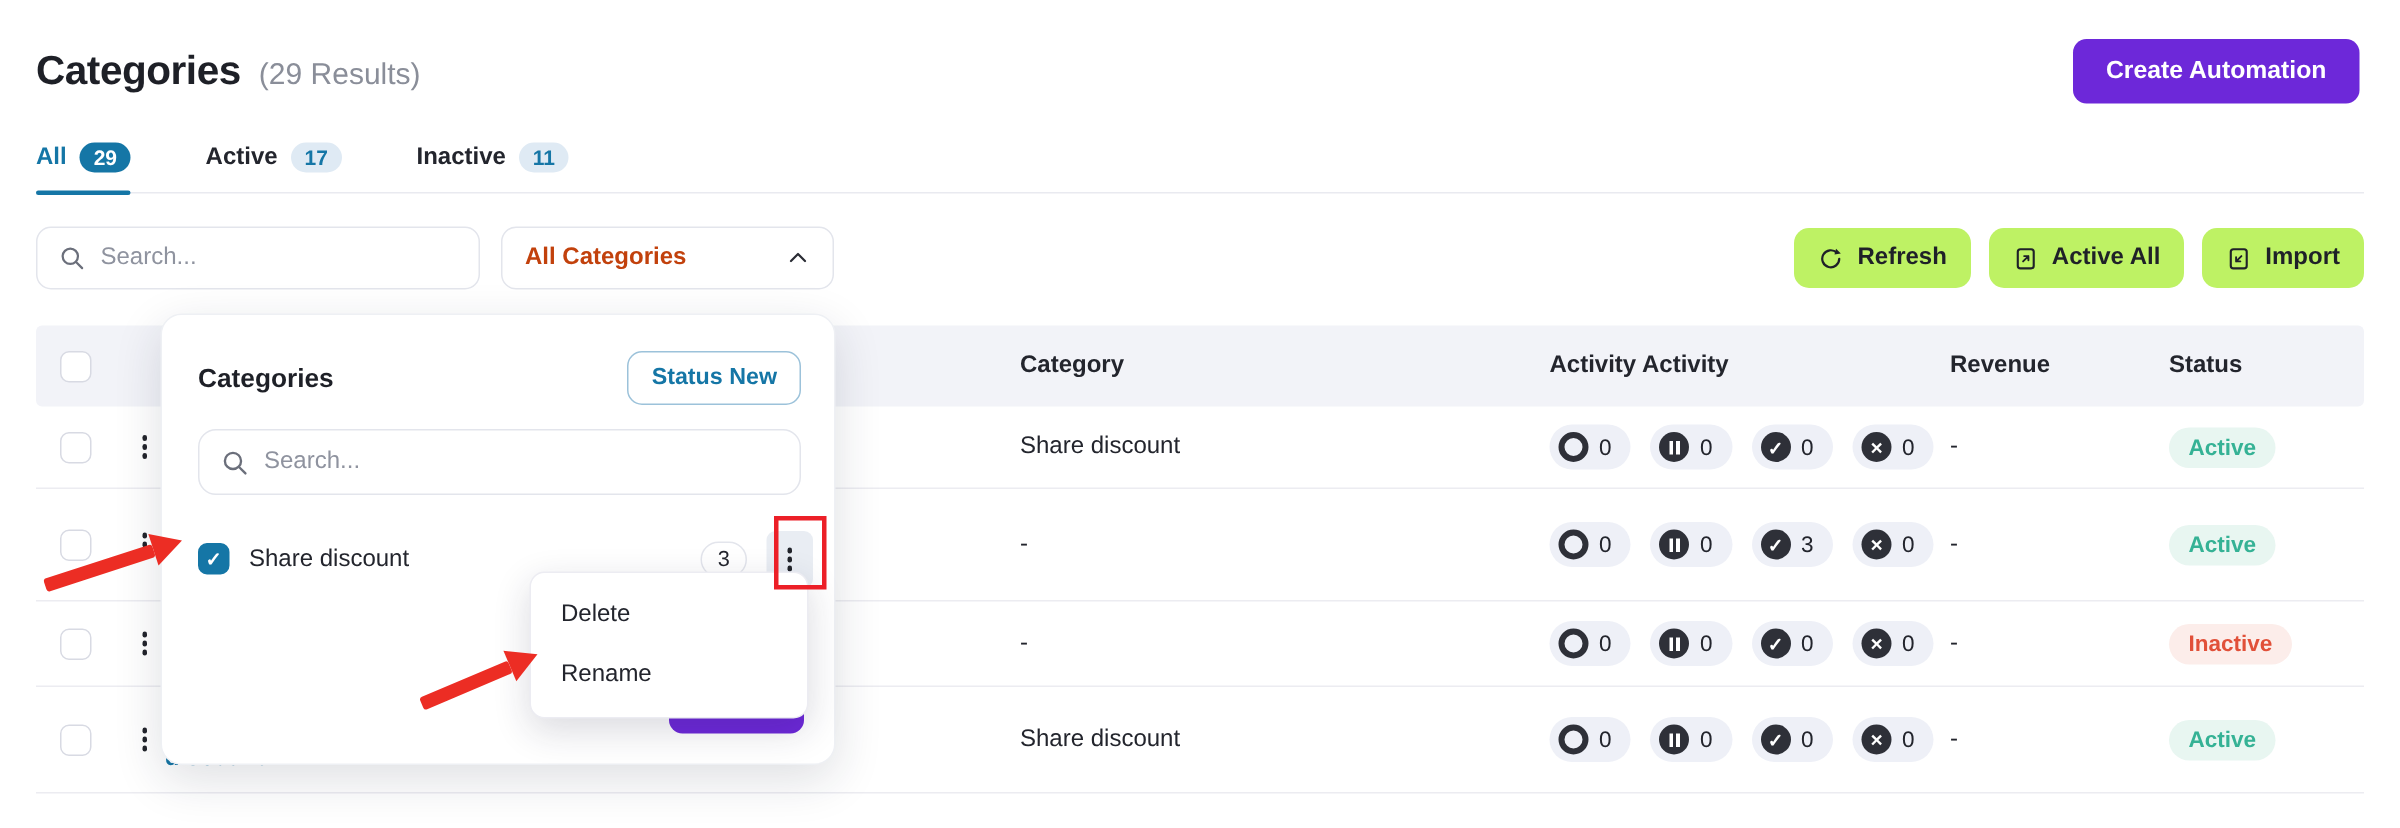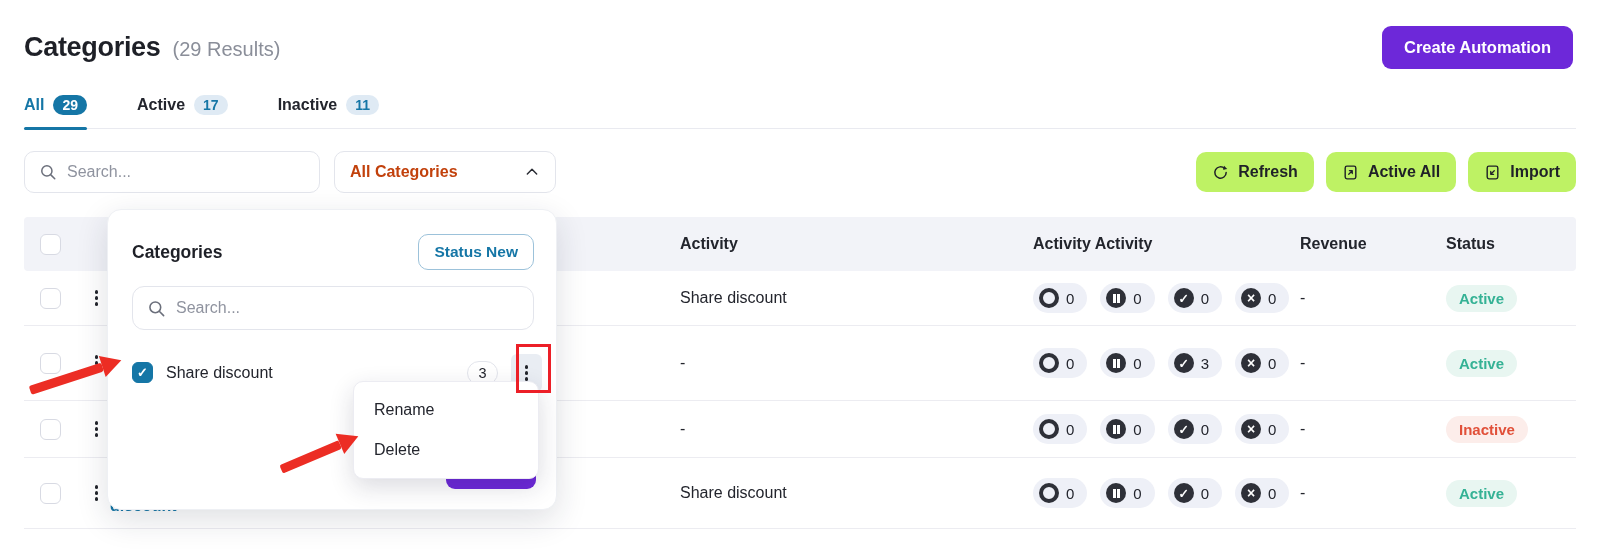--- a/index.html
+++ b/index.html
@@ -179,21 +179,21 @@
     </button>
   </div>
 
   <div class="table">
     <div class="thead">
       <div class="cell c-sel">
           <div class="checkbox"></div>
         </div>
       <div class="cell"></div>
       <div class="cell"></div>
-      <div class="cell">Activity</div>
+      <div class="cell">Category</div>
       <div class="cell">Activity Activity</div>
       <div class="cell">Revenue</div>
       <div class="cell c-status">Status</div>
     </div>
 
     <div class="trow r1">
       <div class="cell c-sel">
           <div class="checkbox"></div>
         </div>
       <div class="cell c-kebab">
@@ -368,22 +368,22 @@
           </div>
       </div>
     </div>
     <div class="pop-footer">
       <button class="btn-text">Cancel</button>
       <button class="btn-primary">Apply</button>
     </div>
   </div>
 
   <div class="ctx-menu">
+    <div class="ctx-item">Delete</div>
     <div class="ctx-item">Rename</div>
-    <div class="ctx-item">Delete</div>
   </div>
 
   <div class="red-box"></div>
   <div class="arrow arrow1">
       <div class="shaft"></div>
       <div class="head"></div>
     </div>
   <div class="arrow arrow2">
       <div class="shaft"></div>
       <div class="head"></div>

